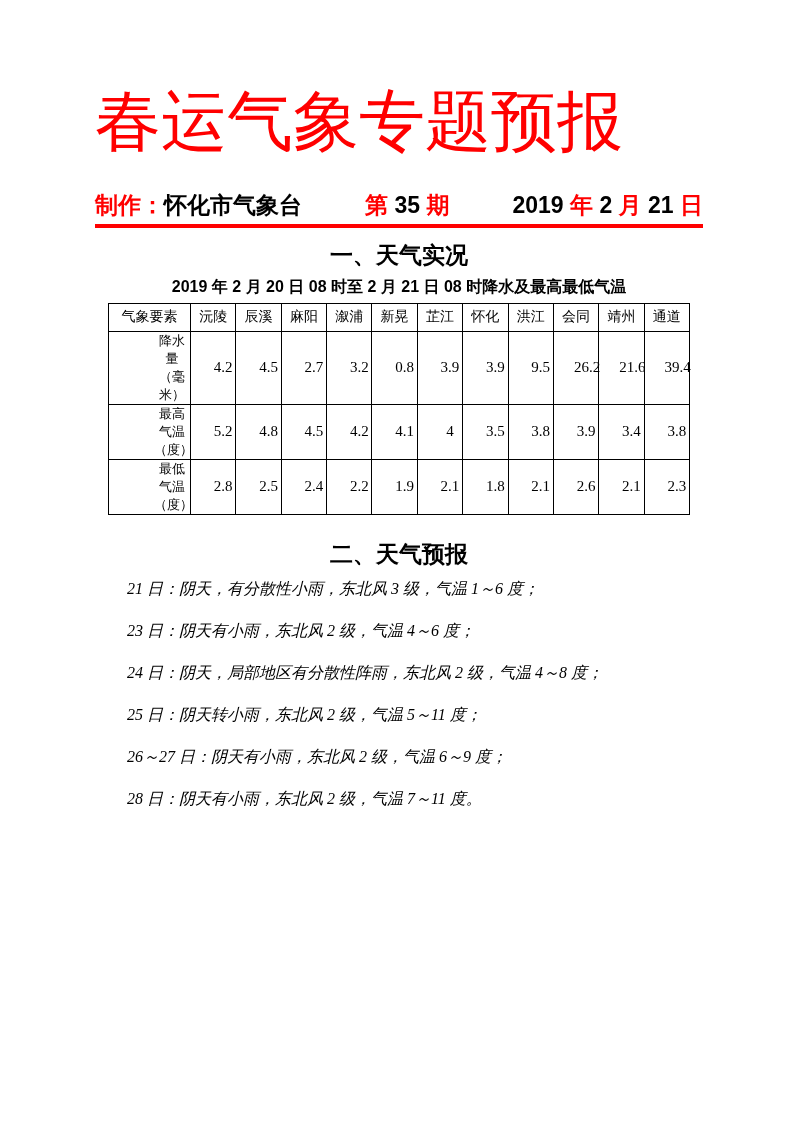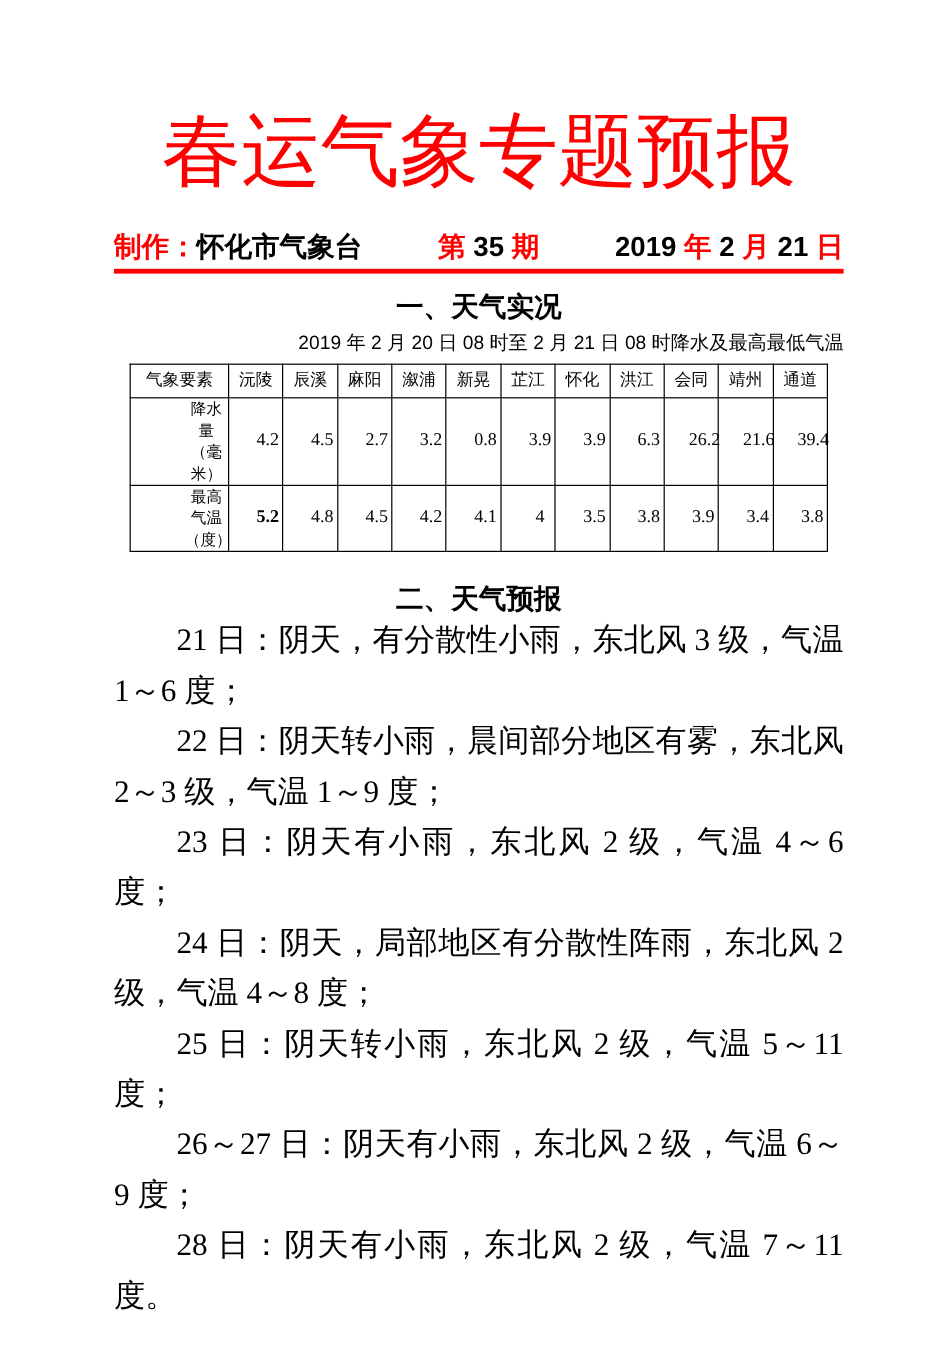--- a/index.html
+++ b/index.html
@@ -3,71 +3,71 @@
 <meta charset="utf-8">
 <style>
   html,body { margin:0; padding:0; }
   body {
     width:793px; height:1122px; background:#ffffff; overflow:hidden;
     font-family:"Liberation Serif","DejaVu Serif",serif; color:#000;
   }
   .page { padding:86px 90px 0 95px; width:608px; }
 
   .doc-title {
-    margin:0; text-align:center; color:#ff0000;
+    margin:0; color:#ff0000;
     font-size:66px; line-height:1.25; font-weight:normal;
-    font-family:Liberation Serif, serif;
+    font-family:Liberation Mono, monospace;
     white-space:nowrap;
   }
 
   .meta-row {
     display:flex; justify-content:space-between; align-items:baseline;
     margin-top:22px; font-weight:bold; font-size:23px; line-height:29px;
     font-family:"Liberation Sans","DejaVu Sans",sans-serif;
   }
   .red { color:#ff0000; }
 
   .red-rule { height:4px; background:#ff0000; margin-top:4px; }
 
   .sec-heading {
     margin:14px 0 0 0; font-size:23px; line-height:27px; font-weight:bold;
     font-family:"Liberation Sans","DejaVu Sans",sans-serif;
     text-align:center;
   }
   .sec-heading.second { margin-top:26px; }
 
   .table-caption {
-    margin-top:8px; text-align:right; font-weight:normal; font-size:16px; line-height:20px;
+    margin-top:8px; text-align:center; font-weight:bold; font-size:16px; line-height:20px;
     font-family:"Liberation Sans","DejaVu Sans",sans-serif;
   }
 
   table.weather {
     border-collapse:collapse; margin:6px auto 0 auto;
     width:582px; table-layout:fixed;
   }
   table.weather col.label-col { width:82px; }
   table.weather th, table.weather td {
     border:1px solid #000; height:27px; padding:0;
     text-align:center; vertical-align:middle; font-weight:normal;margin-top:48px;
   }
   table.weather th.hdr { font-size:14px; }
   table.weather th.rowlabel { font-size:13px;padding-left:45px; }
   table.weather td.val { font-size:15px; font-family:"Liberation Serif","DejaVu Serif",serif;padding-left:20px; }
-  table.weather td.val.bold { font-weight:bold; }
+  table.weather td.val.bold { font-weight:normal; }
 
   .body-par {
     margin:6px 0 0 0; font-size:21.5px; line-height:42px;
     text-indent:2em; text-align:justify;
   }
   .body-par b, .forecast p b {
     font-family:"Liberation Sans","DejaVu Sans",sans-serif; font-weight:bold;
   }
   .forecast p {
-    margin:0; font-size:26px; line-height:42px;
-    text-indent:2em; text-align:justify;
+    margin:0; font-size:16px; line-height:42px;
+    text-indent:2em; text-align:justify;font-style:italic;
   }
 </style>
 </head>
 <body>
 
 <div class="page">
 
   <h1 class="doc-title">春运气象专题预报</h1>
 
   <div class="meta-row">
@@ -105,48 +105,61 @@
     <tbody id="table-body">
         <tr>
           <th class="rowlabel">降水量（毫米）</th>
           <td class="val">4.2</td>
           <td class="val">4.5</td>
           <td class="val">2.7</td>
           <td class="val">3.2</td>
           <td class="val">0.8</td>
           <td class="val">3.9</td>
           <td class="val">3.9</td>
-          <td class="val">6.3</td>
+          <td class="val">9.5</td>
           <td class="val">26.2</td>
           <td class="val">21.6</td>
           <td class="val">39.4</td>
         </tr>
         <tr>
           <th class="rowlabel">最高气温（度）</th>
           <td class="val bold">5.2</td>
           <td class="val">4.8</td>
           <td class="val">4.5</td>
           <td class="val">4.2</td>
           <td class="val">4.1</td>
           <td class="val">4</td>
           <td class="val">3.5</td>
           <td class="val">3.8</td>
           <td class="val">3.9</td>
           <td class="val">3.4</td>
           <td class="val">3.8</td>
         </tr>
+        <tr>
+          <th class="rowlabel">最低气温（度）</th>
+          <td class="val">2.8</td>
+          <td class="val">2.5</td>
+          <td class="val">2.4</td>
+          <td class="val">2.2</td>
+          <td class="val">1.9</td>
+          <td class="val">2.1</td>
+          <td class="val bold">1.8</td>
+          <td class="val">2.1</td>
+          <td class="val">2.6</td>
+          <td class="val">2.1</td>
+          <td class="val">2.3</td>
+        </tr>
       </tbody>
   </table>
 
   <h2 class="sec-heading second">二、天气预报</h2>
 
 
   <div class="forecast" id="forecast-items">
       <p>21 日：阴天，有分散性小雨，东北风 3 级，气温 1～6 度；</p>
-      <p>22 日：阴天转小雨，晨间部分地区有雾，东北风 2～3 级，气温 1～9 度；</p>
       <p>23 日：阴天有小雨，东北风 2 级，气温 4～6 度；</p>
       <p>24 日：阴天，局部地区有分散性阵雨，东北风 2 级，气温 4～8 度；</p>
       <p>25 日：阴天转小雨，东北风 2 级，气温 5～11 度；</p>
       <p>26～27 日：阴天有小雨，东北风 2 级，气温 6～9 度；</p>
       <p>28 日：阴天有小雨，东北风 2 级，气温 7～11 度。</p>
     </div>
 
 </div>
 
 </body></html>

